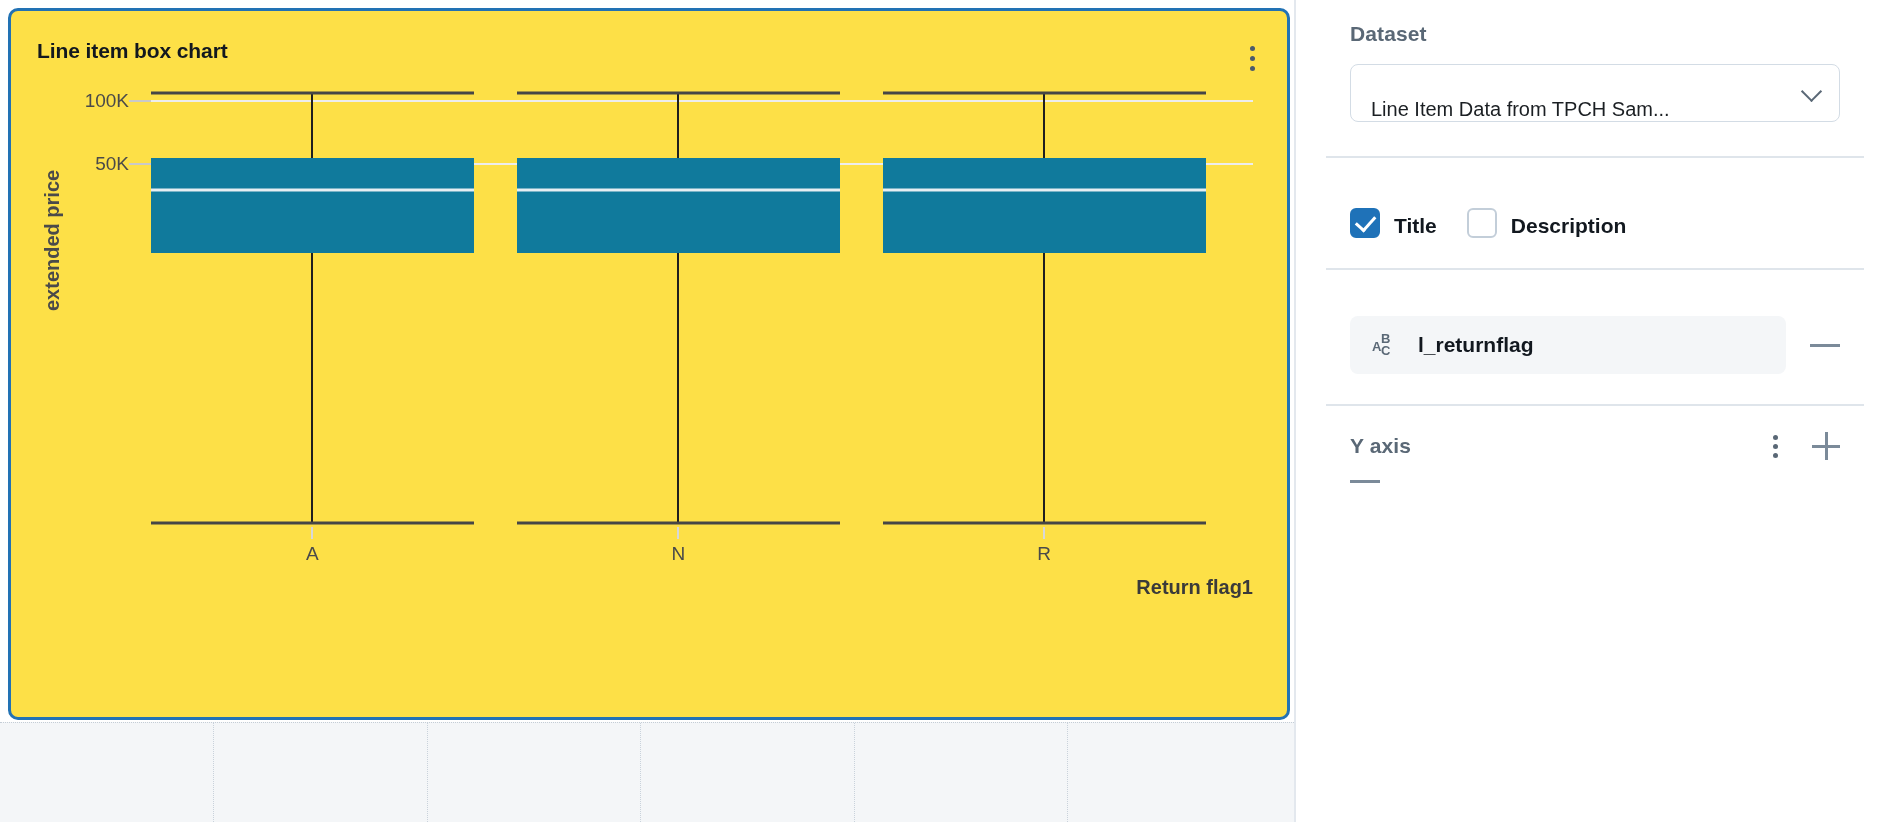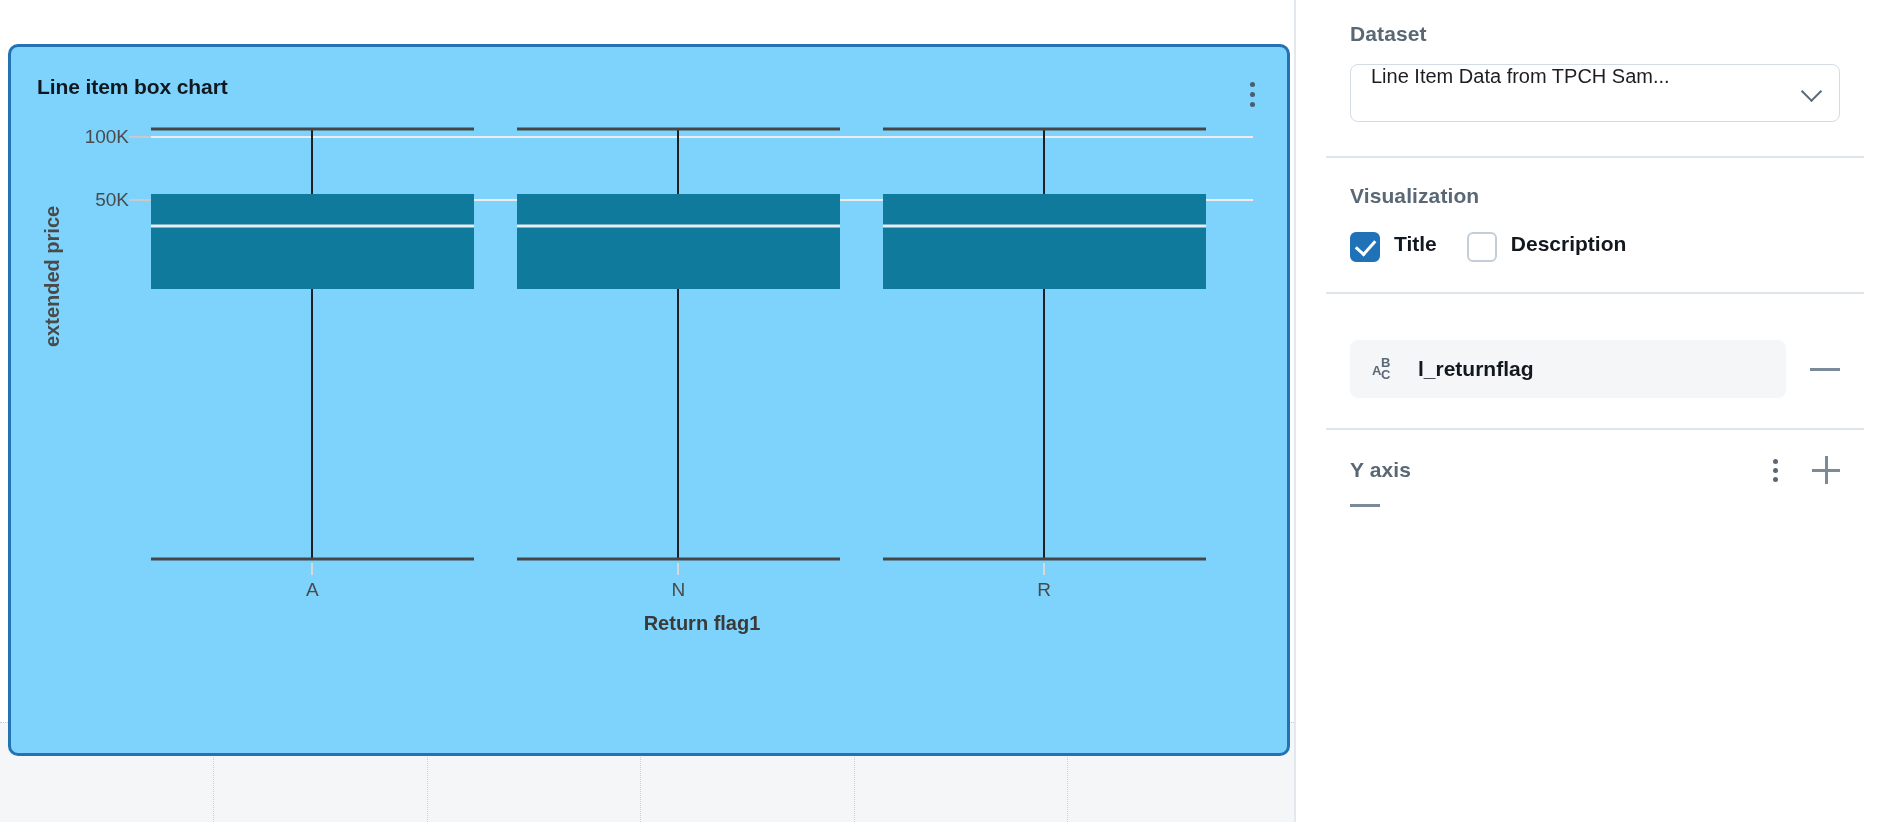--- a/index.html
+++ b/index.html
@@ -24,25 +24,24 @@
     border-top:1px dotted #c4cdd6;
   }
   #grid-bg .gcol {
     position:absolute; top:0; bottom:0; width:0;
     border-left:1px dotted #c9d2db;
   }
 
   
   #chart-card {
     position:absolute; left:8px; top:8px; width:1282px; height:712px;
-    background:#7dd3fc;
+    background:#fde047;
     border:3px solid #2272b4;
     border-radius:10px;
     overflow:hidden;
-    margin-top:36px;
   }
   #card-title {
     position:absolute; left:26px; top:28px;
     font-size:21px; font-weight:bold; color:#12181f;
     letter-spacing:-0.1px;
   }
   #kebab {
     position:absolute; right:22px; top:32px;
     width:26px; height:30px;
     display:flex; flex-direction:column; align-items:center; justify-content:center;
@@ -91,21 +90,21 @@
   }
   .xtick-mark {
     position:absolute; left:50%; width:0; height:12px;
     border-left:2px solid #d8d8d8; transform:translateX(-50%);
   }
   .xtick-label {
     position:absolute; left:0; right:0; text-align:center;
     font-size:19px; color:#4a4a4a;
   }
   #xlabel {
-    position:absolute; left:0; right:0; text-align:center;
+    position:absolute; left:0; right:0; text-align:right;
     font-size:20px; font-weight:bold; color:#3a3a3a;
   }
 
   
   #panel {
     position:absolute; left:1294px; top:0; width:600px; height:822px;
     background:#ffffff;
     border-left:2px solid #e3e8ee;
     padding:0;
     overflow:hidden;
@@ -115,35 +114,35 @@
     font-size:21px; font-weight:bold; color:#5a6876; letter-spacing:0.1px;
   }
   .divider { height:2px; background:#dfe5eb; margin:0 30px; }
 
   .select {
     position:relative;
     height:58px;
     border:1.5px solid #d3dce5;
     border-radius:8px;
     background:#ffffff;
-    display:flex; align-items:flex-start;
+    display:flex; align-items:flex-end;
     padding:0 20px;
     font-size:20px; color:#1b1f23;
     cursor:pointer;
   }
   .select .chev {
     position:absolute; right:20px; top:50%;
     width:15px; height:15px; margin-top:-9px;
     border-right:2.6px solid #5a6876;
     border-bottom:2.6px solid #5a6876;
     transform:rotate(45deg);
   }
   .viz-icon { width:34px; height:30px; margin-right:12px; flex:0 0 auto; }
 
-  .checkrow { display:flex; align-items:flex-start; gap:14px; }
+  .checkrow { display:flex; align-items:flex-end; gap:14px; }
   .cb {
     width:30px; height:30px; border-radius:6px;
     border:2px solid #c3ced9; background:#fff;
     display:flex; align-items:center; justify-content:center;
     flex:0 0 auto; cursor:pointer;
   }
   .cb.checked { background:#1f72b8; border-color:#1f72b8; }
   .cb.checked:after {
     content:""; display:block; width:9px; height:16px;
     border-right:3.4px solid #fff; border-bottom:3.4px solid #fff;
@@ -268,21 +267,20 @@
       <div class="sec-title">Dataset</div>
       <div class="select" style="margin-top:18px;">
         <span>Line Item Data from TPCH Sam...</span>
         <span class="chev"></span>
       </div>
     </div>
 
     <div class="divider" style="margin-top:34px;"></div>
 
     <div class="section" style="padding-top:26px;">
-      <div class="sec-title">Visualization</div>
 
 
       <div class="checkrow" style="margin-top:24px;">
         <div class="cb checked"></div>
         <div class="cb-label">Title</div>
         <div class="cb" style="margin-left:16px;"></div>
         <div class="cb-label">Description</div>
       </div>
     </div>
 

